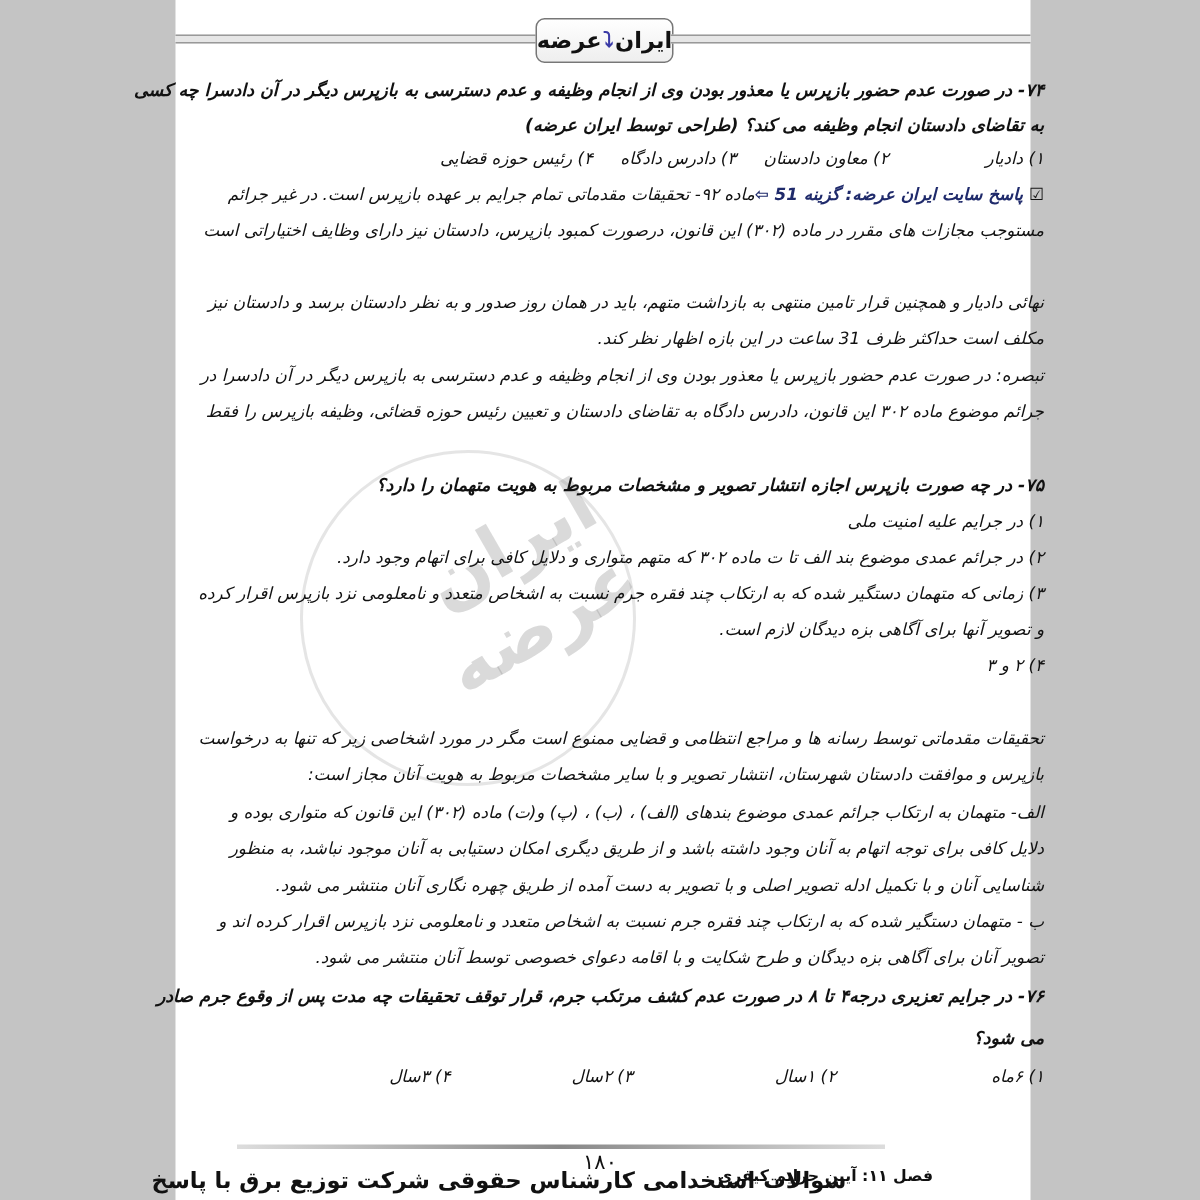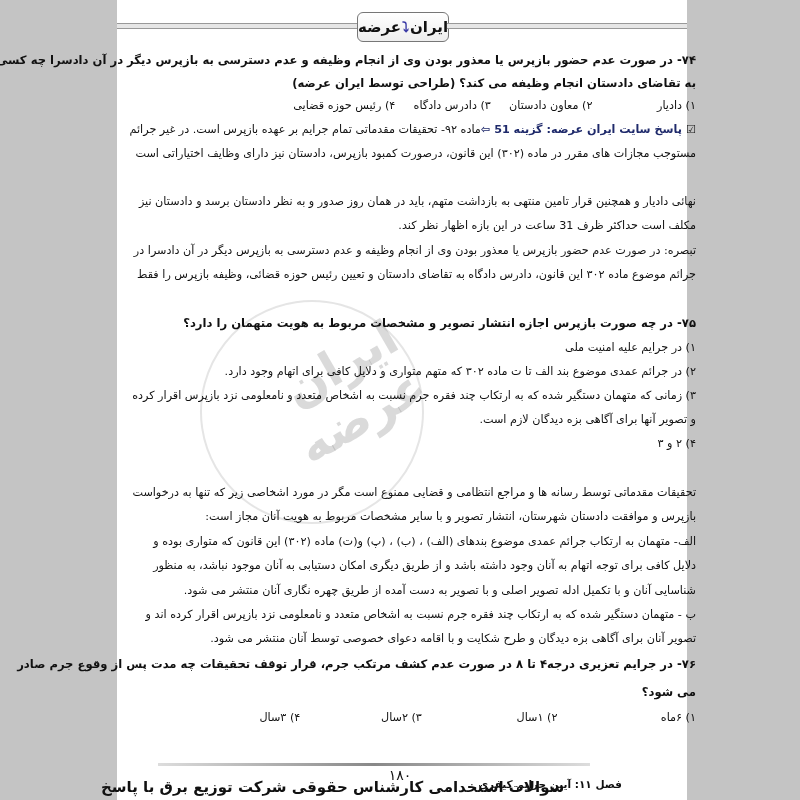--- a/index.html
+++ b/index.html
@@ -7,21 +7,21 @@
          font-family:"DejaVu Sans", sans-serif; }
   .page { position:absolute; left:117px; top:0; width:570px; height:800px; background:#ffffff; }
   .header { position:absolute; left:0; top:0; width:570px; height:50px; }
   .header .rule { position:absolute; top:23px; height:4px; border-top:1px solid #999; border-bottom:1px solid #999; background:#e6e6e6; }
   .header .rule.l { left:0; width:240px; }
   .header .rule.r { left:330px; width:240px; }
   .logo { position:absolute; left:240px; top:12px; width:90px; height:28px; border:1px solid #777; border-radius:6px;
           background:linear-gradient(#fff,#eee); display:flex; align-items:center; justify-content:center;
           font-weight:bold; font-size:15px; color:#111; direction:rtl; }
   .logo .arrow { color:#3b3ba6; font-size:14px; margin:0 1px; }
-  .content { position:absolute; left:0; top:0; width:736px; height:800px; direction:rtl; }
+  .content { position:absolute; left:0; top:0; width:736px; height:800px; direction:rtl;font-style:italic; }
   .line { position:absolute; right:40px; width:720px; font-size:11.2px; color:#111; white-space:nowrap; text-align:right; line-height:16px; }
   .bold { font-weight:bold; font-size:11.6px; }
   .answer-head { color:#1f2a6b; font-weight:bold; }
   .opt { display:inline-block; }
   .watermark { position:absolute; left:200px; top:300px; width:220px; height:220px; border:2px solid rgba(150,150,150,0.25);
                border-radius:50%; transform:rotate(-30deg); color:rgba(150,150,150,0.35); font-size:48px; font-weight:bold;
                display:flex; align-items:center; justify-content:center; direction:rtl; pointer-events:none; }
   .footer-rule { position:absolute; left:158px; top:763px; width:432px; height:3px; background:linear-gradient(90deg,#ddd,#888,#ddd); }
   .page-num { position:absolute; left:385px; top:767px; width:30px; text-align:center; font-size:14px; color:#111; }
   .footer-l { position:absolute; left:101px; top:778px; font-size:15px; font-weight:bold; color:#111; direction:rtl; }

